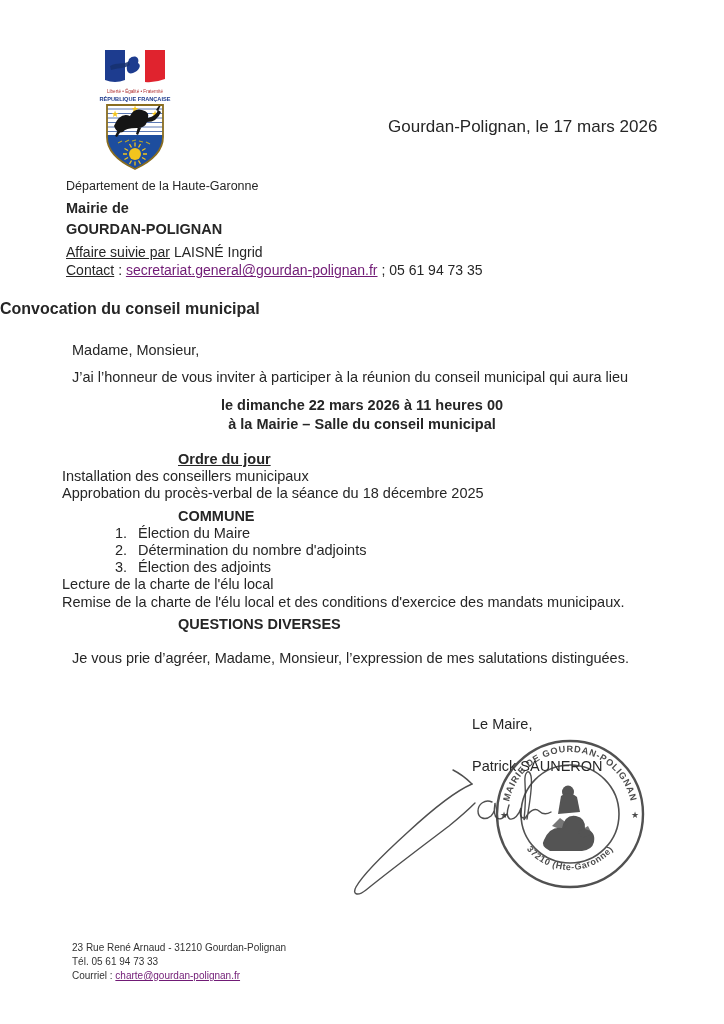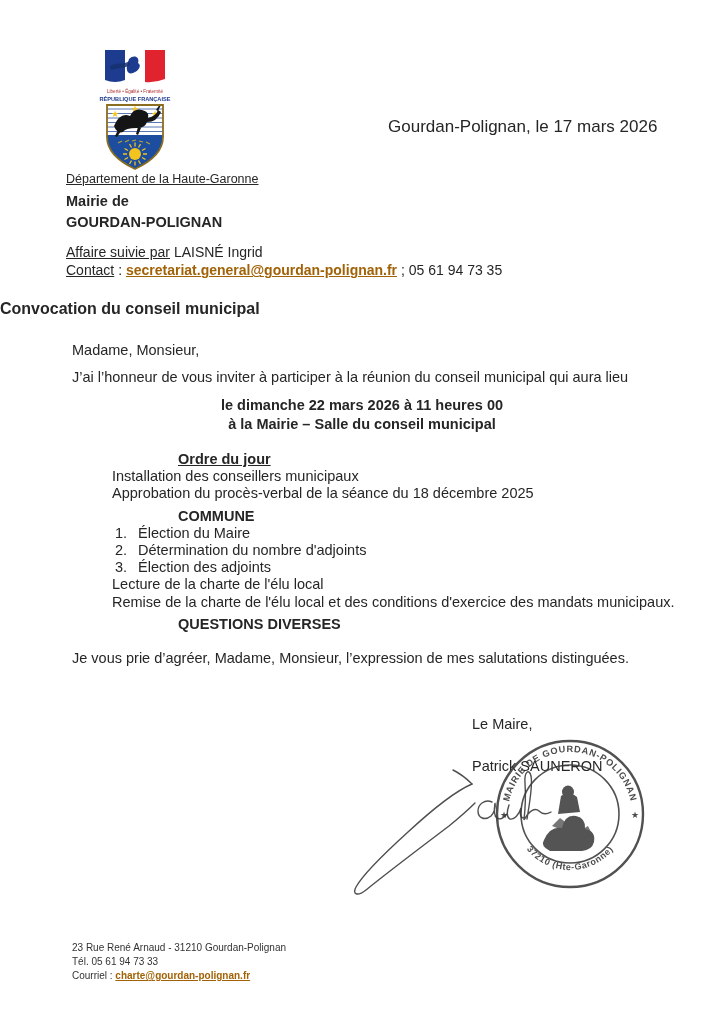--- a/index.html
+++ b/index.html
@@ -8,32 +8,32 @@
     width:724px;height:1024px;
     background:#ffffff;
     font-family:"Liberation Sans","DejaVu Sans",sans-serif;
     color:#262626;
     overflow:hidden;
   }
   .abs{position:absolute;}
   .date-line{left:388px;top:80px;font-size:17px;margin-top:37px;}
   .header-left{left:66px;top:50px;width:176px;}
   .coat{margin-left:32px;display:block;}
-  .dept{font-size:12.5px;margin-top:0;white-space:nowrap;text-decoration:underline;}
+  .dept{font-size:12.5px;margin-top:7px;white-space:nowrap;}
   .mairie{font-size:14.5px;font-weight:bold;text-align:left;margin-top:5px;line-height:1.45;}
   .contact-block{left:66px;top:243px;font-size:14px;line-height:1.32;}
   .u{text-decoration:underline;}
-  a.link{color:#a16207;text-decoration:underline;cursor:pointer;font-weight:bold;}
+  a.link{color:#701a75;text-decoration:underline;cursor:pointer;}
   .title{left:0;top:300px;width:724px;text-align:left;font-size:16px;font-weight:bold;}
   .salutation{left:72px;top:342px;font-size:14.5px;text-align:center;}
   .intro{left:72px;top:369px;font-size:14.5px;width:580px;}
   .meeting{left:0;top:396px;width:724px;text-align:center;font-weight:bold;font-size:14.5px;line-height:1.28;}
   .agenda{left:0;top:451px;width:700px;font-size:14.5px;line-height:17.2px;}
   .ind-a{margin-left:178px;}
-  .ind-b{margin-left:112px;}
+  .ind-b{margin-left:62px;}
   .agenda .head{font-weight:bold;text-decoration:underline;}
   .agenda .sub{font-weight:bold;margin-top:5px;}
   .num-row{display:flex;}
   .num-row .num{margin-left:115px;width:23px;}
   .closing{left:72px;top:650px;font-size:14.5px;width:600px;}
   .sig-role{left:472px;top:716px;font-size:14.5px;}
   .sig-name{left:472px;top:758px;font-size:14.5px;z-index:1;}
   .stamp{left:492px;top:736px;z-index:3;opacity:.88;}
   .signature{left:346px;top:756px;z-index:2;}
   .footer{left:72px;top:941px;font-size:10px;line-height:1.4;color:#333;}

